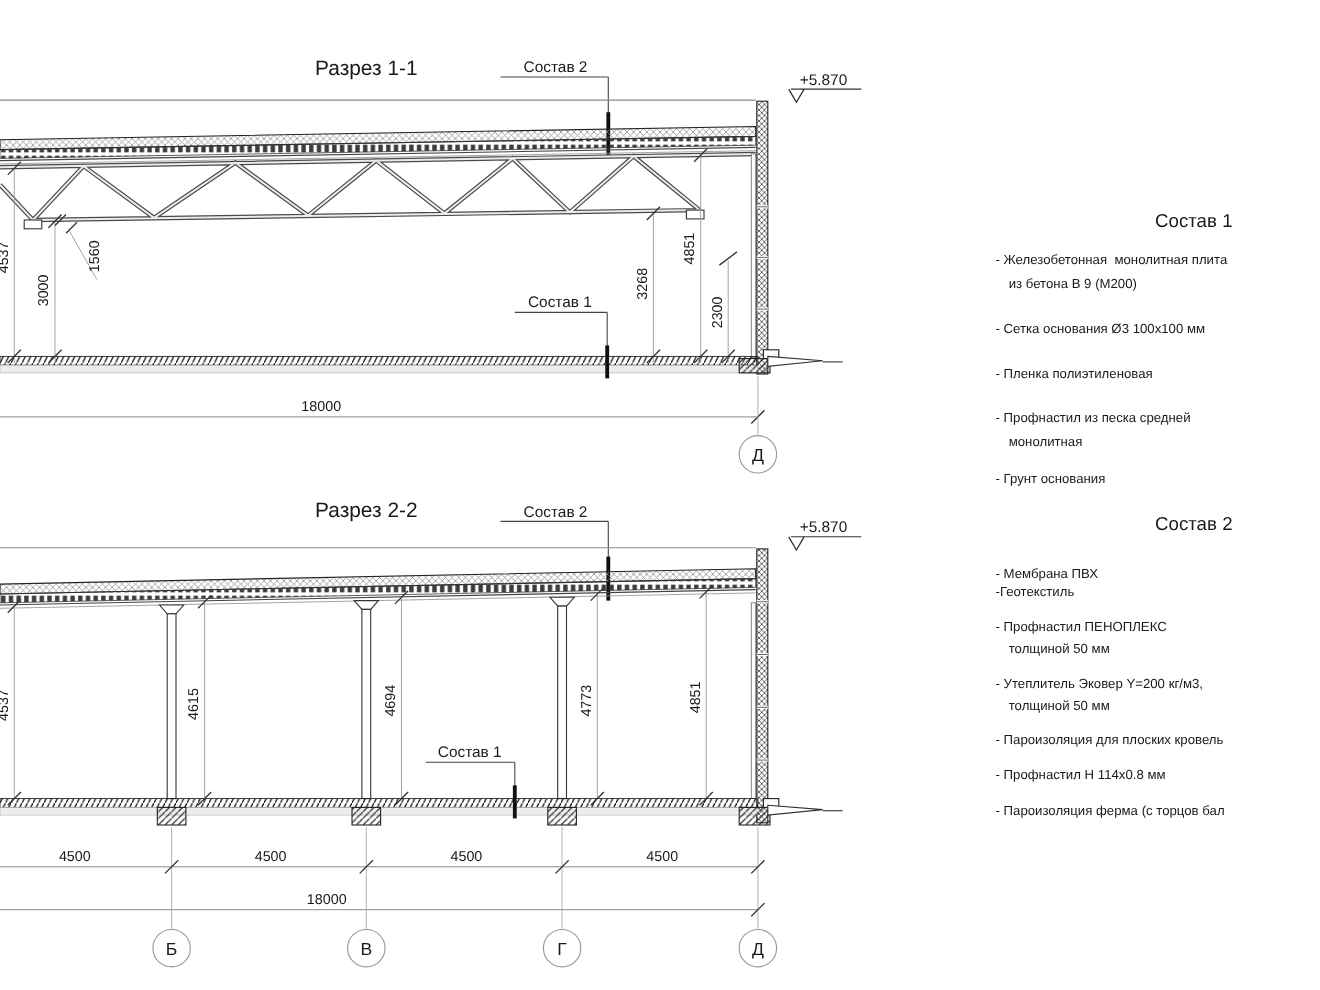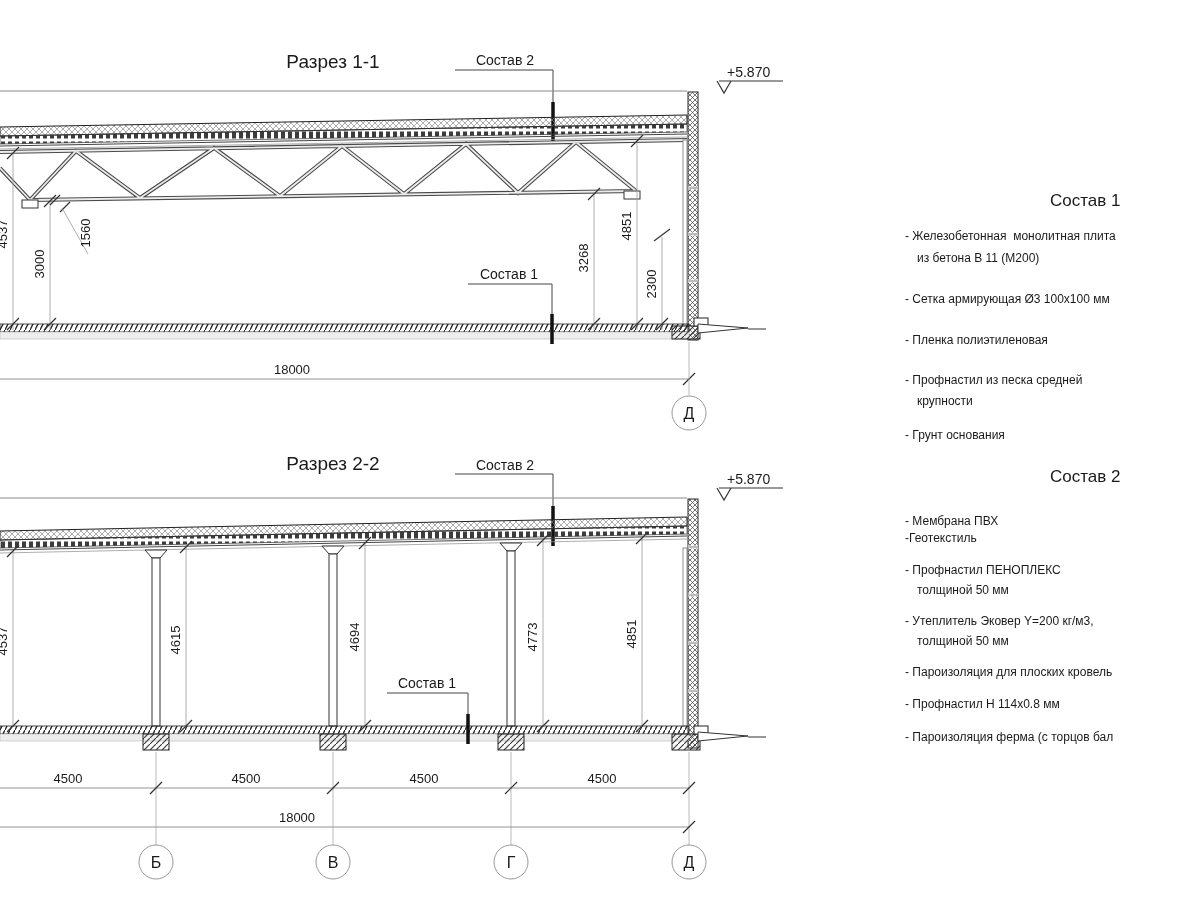--- a/index.html
+++ b/index.html
@@ -300,25 +300,25 @@
     <g>
       <circle cx="689" cy="862" r="17" fill="#fff" stroke="#999" stroke-width="1"></circle>
       <text class="t-grid" x="689" y="868" text-anchor="middle">Д</text>
     </g>
   </g>
 </svg>
 
 <div>
   <div class="legend-title" style="left:1050px;top:191px">Состав 1</div>
   <div class="legend-line" style="left:905px;top:229px">- Железобетонная  монолитная плита</div>
-  <div class="legend-line" style="left:917px;top:251px">из бетона В 11 (М200)</div>
-  <div class="legend-line" style="left:905px;top:292px">- Сетка армирующая Ø3 100х100 мм</div>
+  <div class="legend-line" style="left:917px;top:251px">из бетона В 9 (М200)</div>
+  <div class="legend-line" style="left:905px;top:292px">- Сетка основания Ø3 100х100 мм</div>
   <div class="legend-line" style="left:905px;top:333px">- Пленка полиэтиленовая</div>
   <div class="legend-line" style="left:905px;top:373px">- Профнастил из песка средней</div>
-  <div class="legend-line" style="left:917px;top:394px">крупности</div>
+  <div class="legend-line" style="left:917px;top:394px">монолитная</div>
   <div class="legend-line" style="left:905px;top:428px">- Грунт основания</div>
 </div>
 
 <div>
   <div class="legend-title" style="left:1050px;top:467px">Состав 2</div>
   <div class="legend-line" style="left:905px;top:514px">- Мембрана ПВХ</div>
   <div class="legend-line" style="left:905px;top:531px">-Геотекстиль</div>
   <div class="legend-line" style="left:905px;top:563px">- Профнастил ПЕНОПЛЕКС</div>
   <div class="legend-line" style="left:917px;top:583px">толщиной 50 мм</div>
   <div class="legend-line" style="left:905px;top:614px">- Утеплитель Эковер Y=200 кг/м3,</div>

